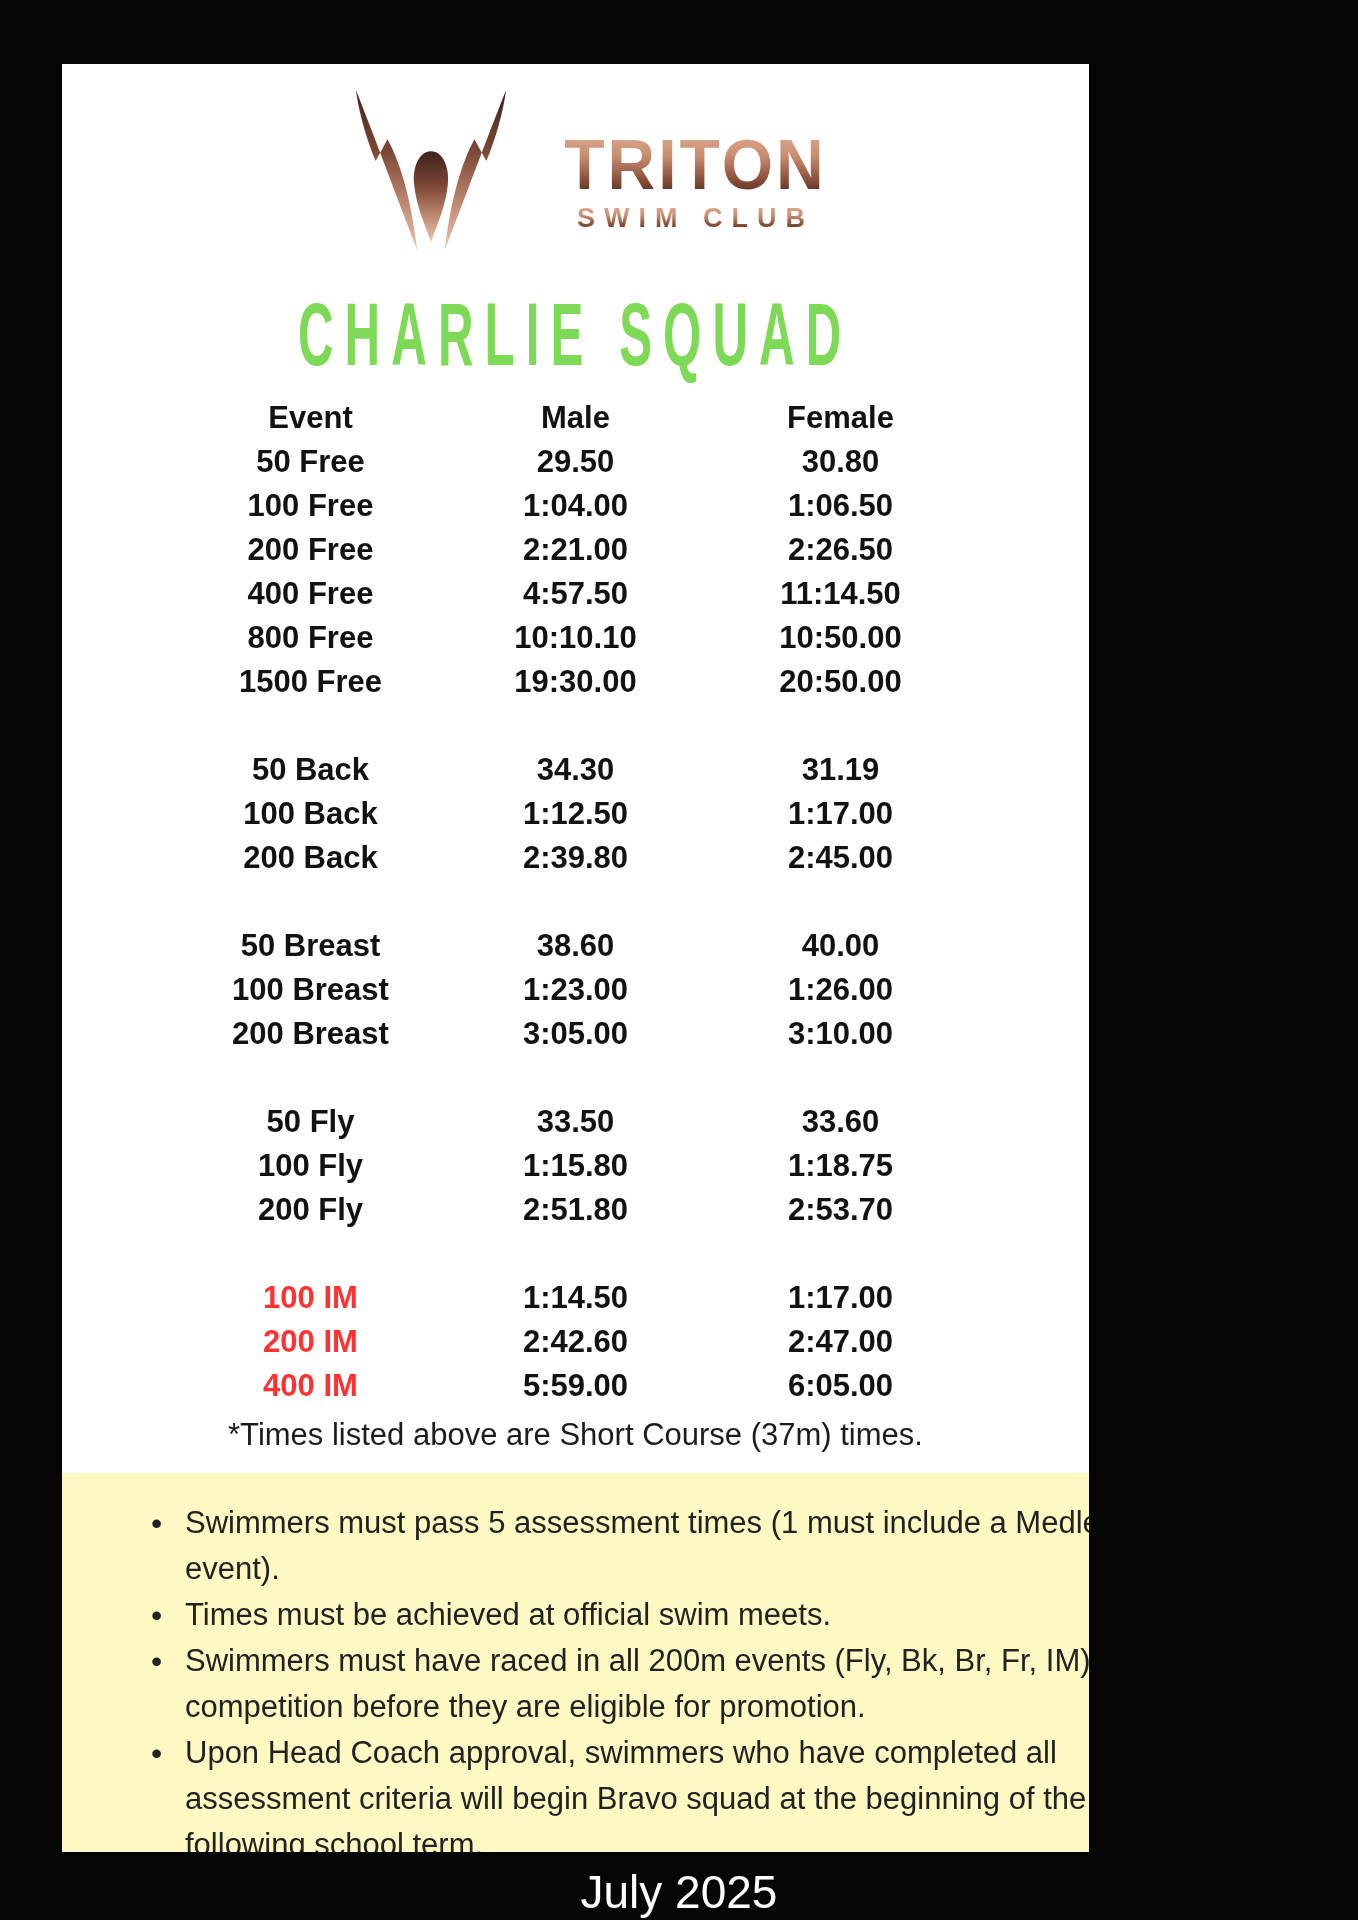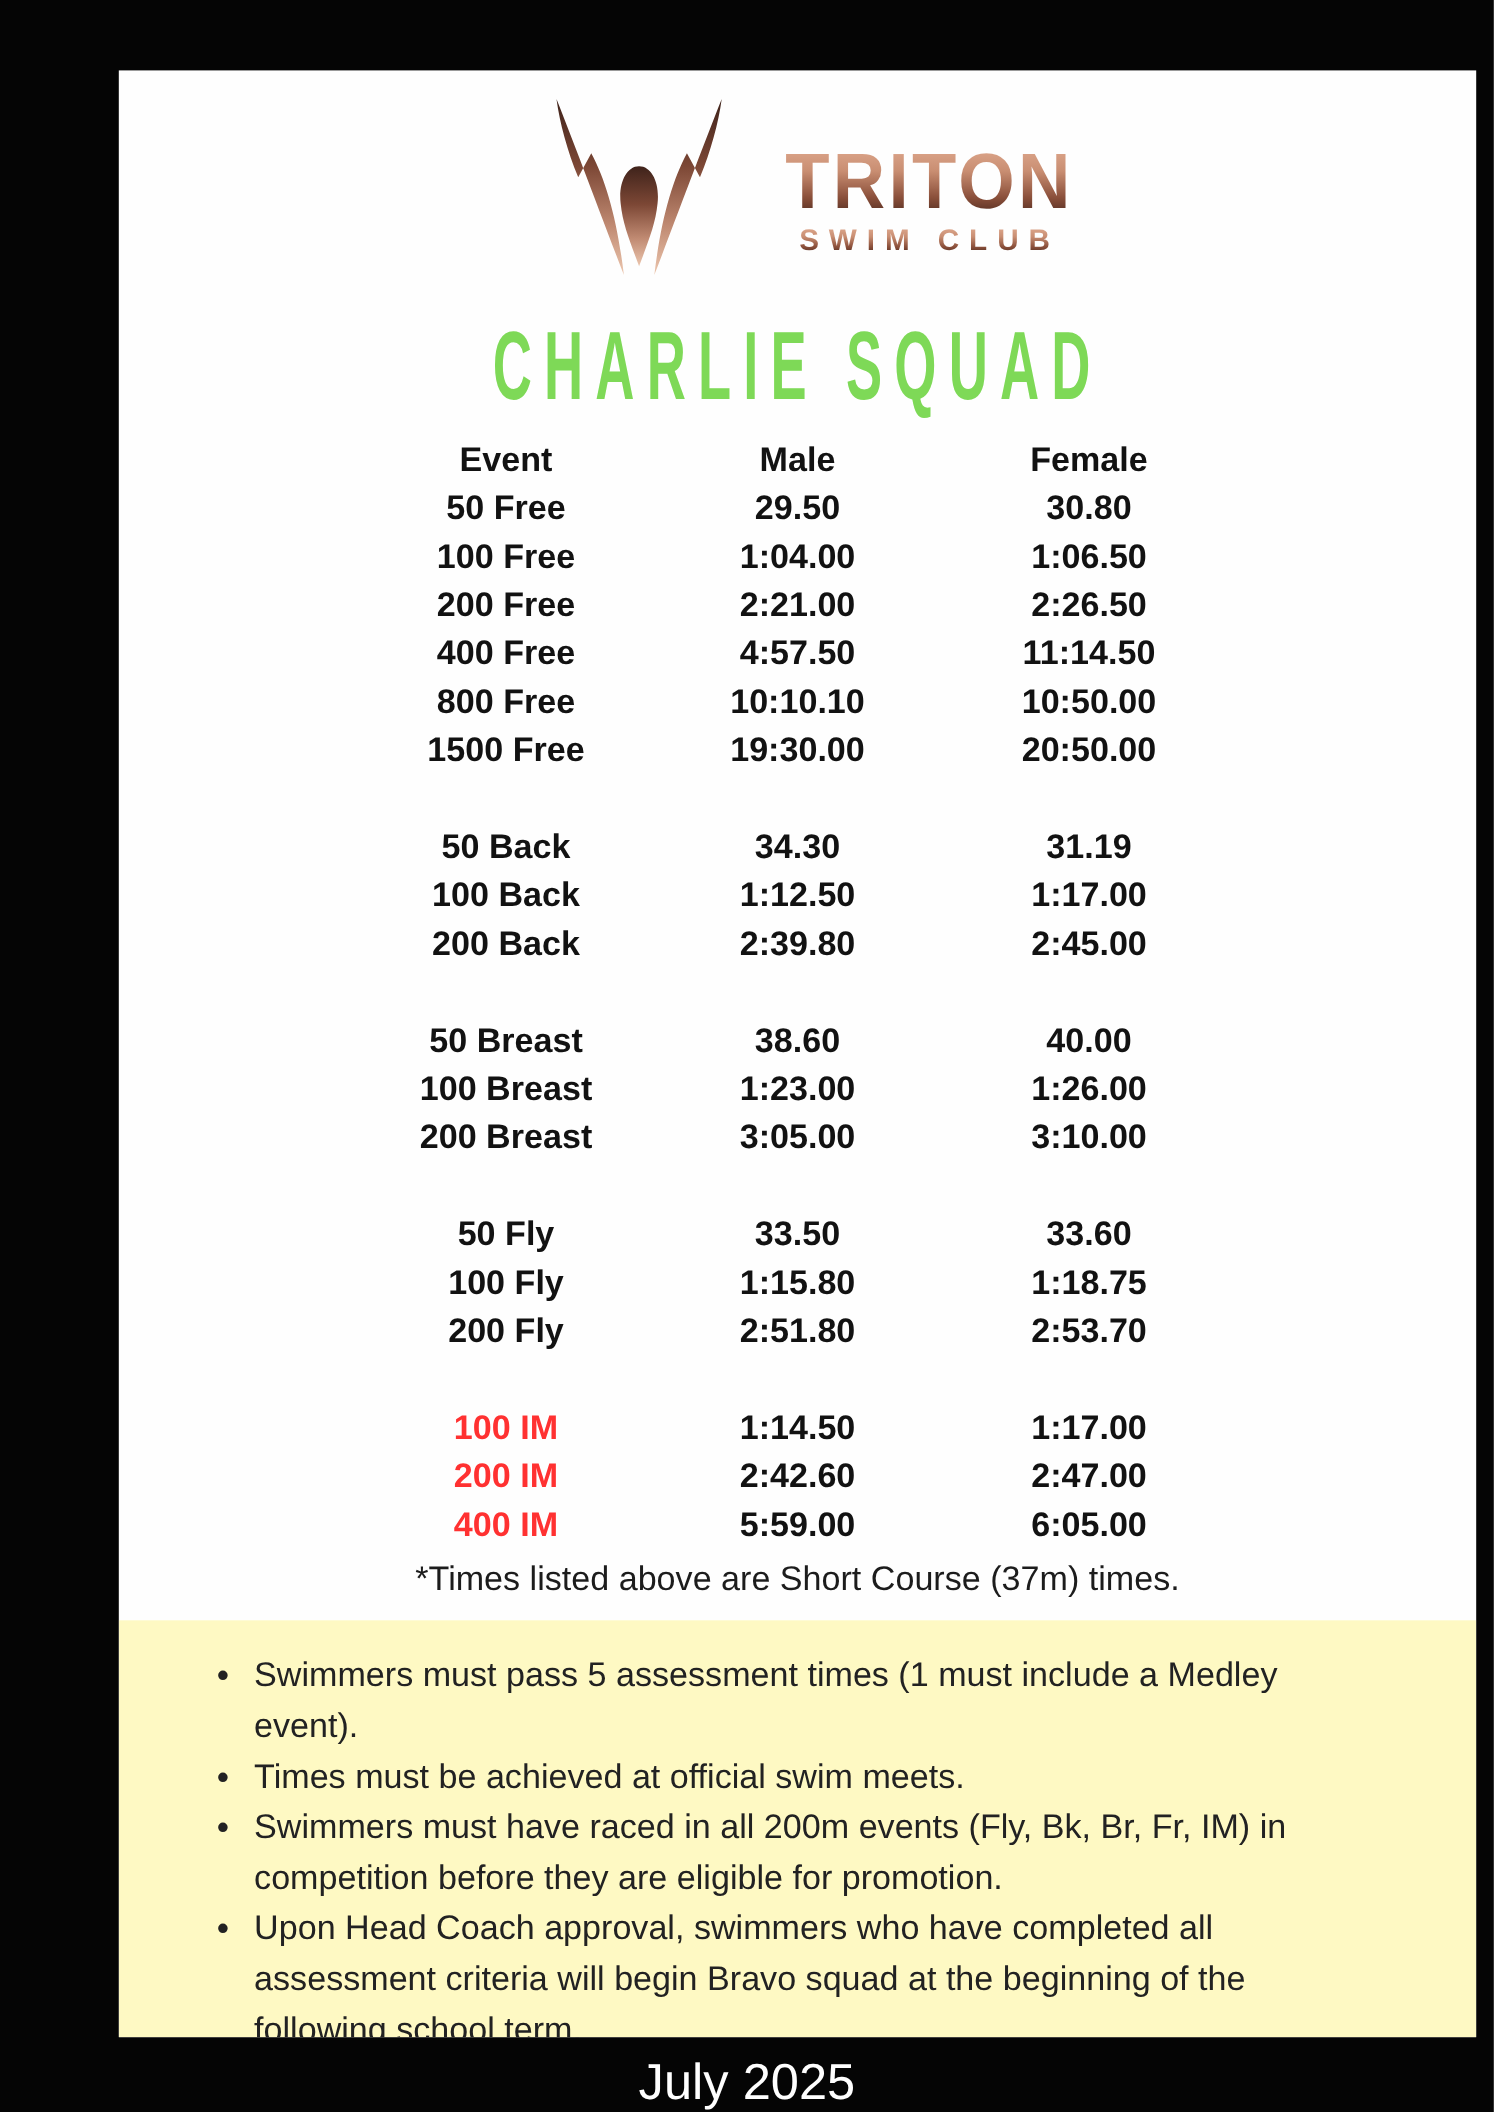--- a/index.html
+++ b/index.html
@@ -3,22 +3,22 @@
 <meta charset="utf-8">
 <style>
   html,body{margin:0;padding:0;}
   body{
     width:1358px;height:1920px;position:relative;
     background:#050505;
     font-family:"Liberation Sans",sans-serif;
     -webkit-font-smoothing:antialiased;
   }
   .page{
-    position:absolute;left:62px;top:64px;width:1234px;height:1788px;
-    background:#fefefe;overflow:hidden;margin-left:46px;
+    position:absolute;left:62px;top:64px;width:1027px;height:1788px;
+    background:#fefefe;overflow:hidden;
   }
   
   .header{
     display:flex;justify-content:center;align-items:center;
     gap:26px;padding-top:20px;height:172px;
   }
   .mark{width:214px;height:168px;flex:0 0 auto;}
   .mark svg{display:block;width:214px;height:168px;}
   .brand{display:flex;flex-direction:column;align-items:center;margin-top:22px;}
   .copper-text{

